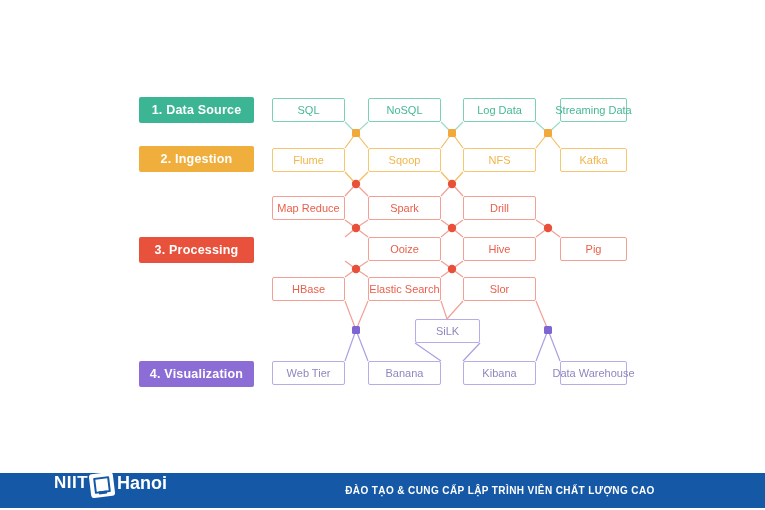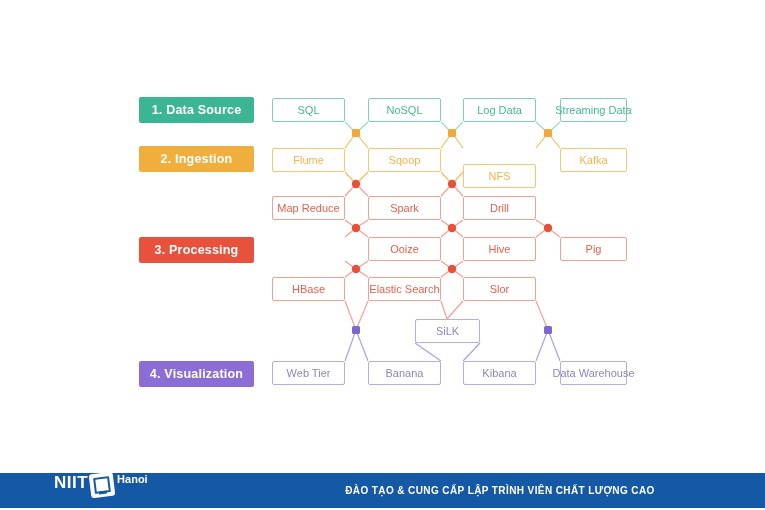--- a/index.html
+++ b/index.html
@@ -29,21 +29,21 @@
 
   
   .footer{position:absolute;left:0;top:473px;width:765px;height:35px;background:#1558A6;}
   .logo{position:absolute;left:54px;top:0;height:35px;display:flex;}
   .logo-niit{color:#fff;font-weight:bold;font-size:17px;letter-spacing:.5px;}
   .logo-icon{position:relative;width:24px;height:24px;margin:0 3px 0 2px;
              background:#fff;border-radius:3px;transform:rotate(-7deg);}
   .logo-icon .inner{position:absolute;left:4px;top:4px;right:4px;bottom:4px;
              border:2px solid #1558A6;border-radius:1px;}
   .logo-icon .base{position:absolute;left:8px;bottom:3px;width:8px;height:3px;background:#1558A6;}
-  .logo-hanoi{color:#fff;font-weight:bold;font-size:11px;}
+  .logo-hanoi{color:#fff;font-weight:bold;font-size:18px;}
   .tagline{position:absolute;left:500px;top:0;height:35px;transform:translateX(-50%);
            display:flex;align-items:center;color:#fff;font-weight:bold;
            font-size:10px;letter-spacing:.4px;white-space:nowrap;}
 </style>
 </head>
 <body>
 
 <div class="stage">
 
   <svg id="edge-layer" width="765" height="510">
@@ -116,21 +116,21 @@
   <div class="tag red" style="top:237px">3. Processing</div>
   <div class="tag purple" style="top:361px">4. Visualization</div>
 
   <div id="node-layer">
       <div class="node green" style="left: 272px; top: 98px; width: 73px;">SQL</div>
       <div class="node green" style="left: 368px; top: 98px; width: 73px;">NoSQL</div>
       <div class="node green" style="left: 463px; top: 98px; width: 73px;">Log Data</div>
       <div class="node green" style="left: 560px; top: 98px; width: 67px;">Streaming Data</div>
       <div class="node orange" style="left: 272px; top: 148px; width: 73px;">Flume</div>
       <div class="node orange" style="left: 368px; top: 148px; width: 73px;">Sqoop</div>
-      <div class="node orange" style="left: 463px; top: 148px; width: 73px; margin-top: 16px;">NFS</div>
+      <div class="node orange" style="left: 463px; top: 148px; width: 73px;">NFS</div>
       <div class="node orange" style="left: 560px; top: 148px; width: 67px;">Kafka</div>
       <div class="node red" style="left: 272px; top: 196px; width: 73px;">Map Reduce</div>
       <div class="node red" style="left: 368px; top: 196px; width: 73px;">Spark</div>
       <div class="node red" style="left: 463px; top: 196px; width: 73px;">Drill</div>
       <div class="node red" style="left: 368px; top: 237px; width: 73px;">Ooize</div>
       <div class="node red" style="left: 463px; top: 237px; width: 73px;">Hive</div>
       <div class="node red" style="left: 560px; top: 237px; width: 67px;">Pig</div>
       <div class="node red" style="left: 272px; top: 277px; width: 73px;">HBase</div>
       <div class="node red" style="left: 368px; top: 277px; width: 73px;">Elastic Search</div>
       <div class="node red" style="left: 463px; top: 277px; width: 73px;">Slor</div>

